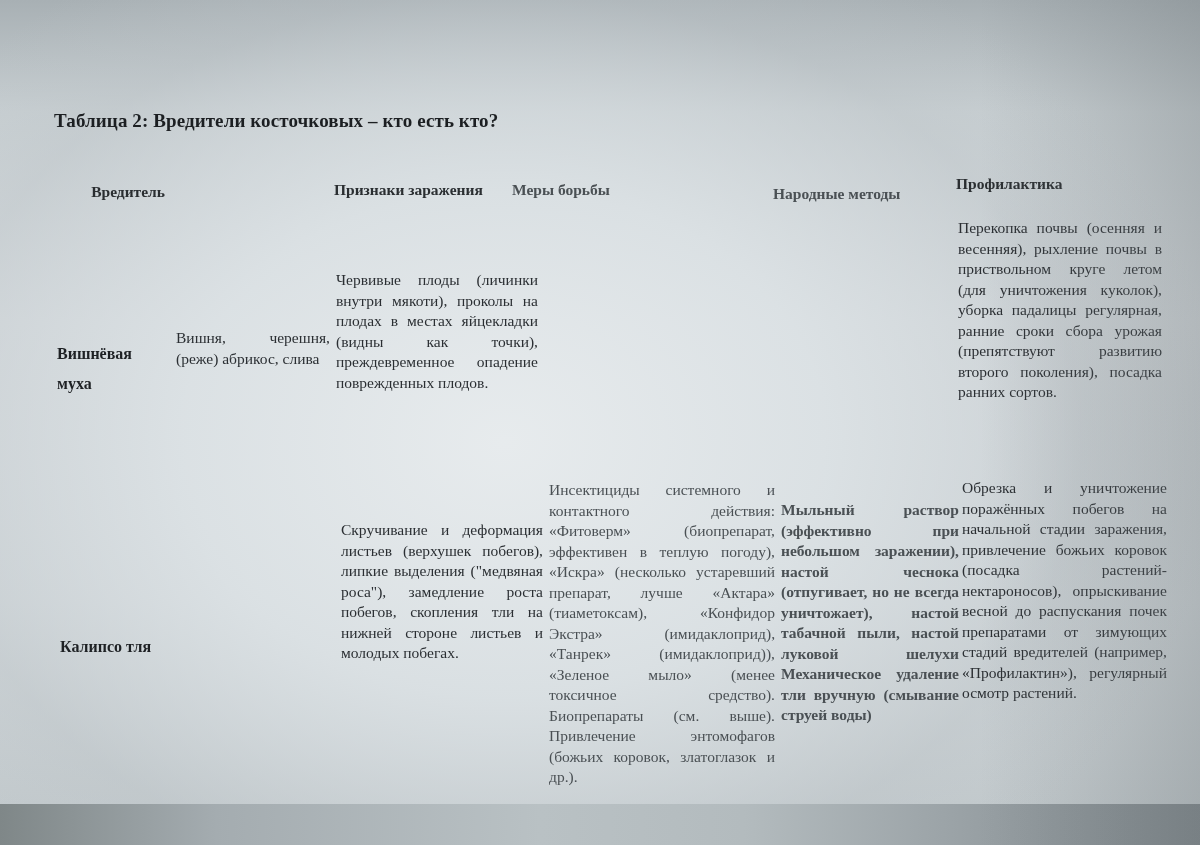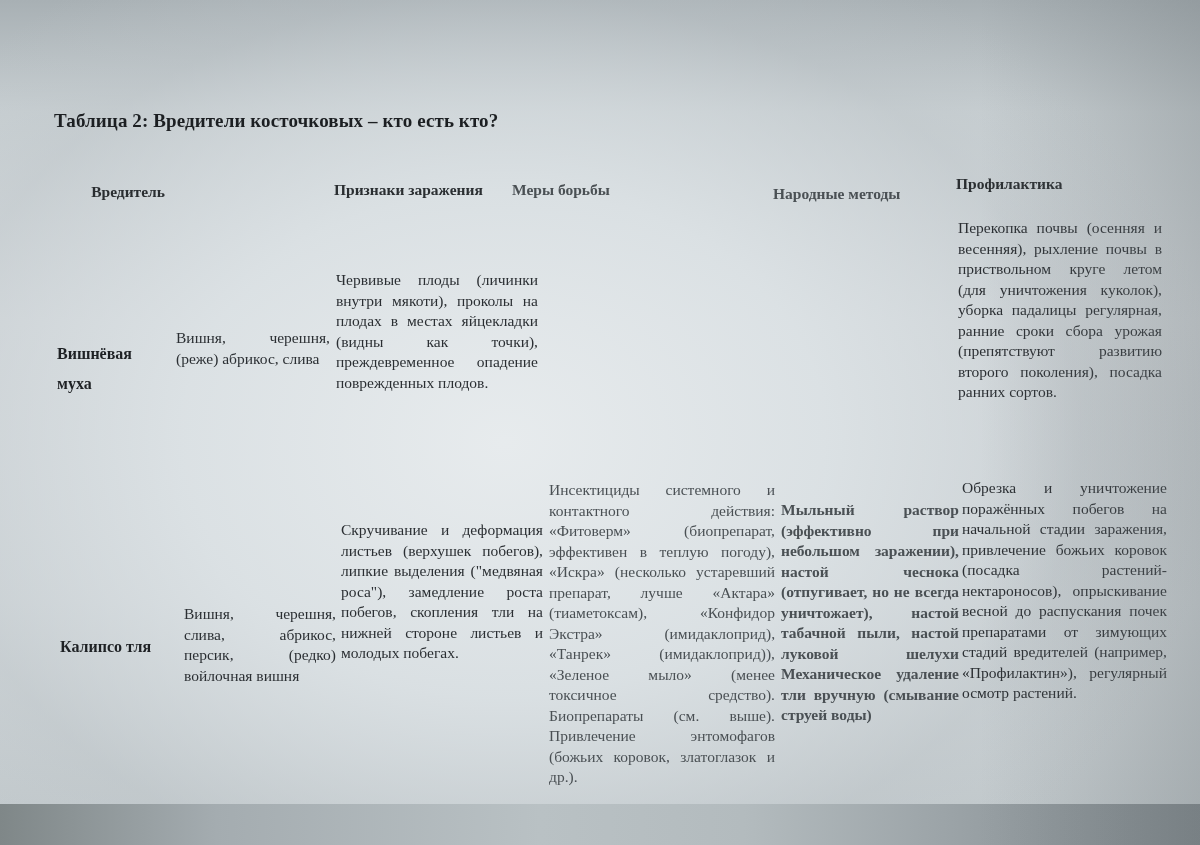--- a/index.html
+++ b/index.html
@@ -49,19 +49,18 @@
   <div class="hdr faded" style="left:512px;top:180px;width:220px;">Меры борьбы</div>
   <div class="hdr faded" style="left:773px;top:184px;width:180px;">Народные методы</div>
   <div class="hdr" style="left:956px;top:174px;width:180px;">Профилактика</div>
 
   <div class="rowlabel" style="left:57px;top:339px;width:105px;">Вишнёвая муха</div>
   <div class="cell" style="left:176px;top:328px;width:154px;">Вишня, черешня, (реже) абрикос, слива</div>
   <div class="cell" style="left:336px;top:270px;width:202px;">Червивые плоды (личинки внутри мякоти), проколы на плодах в местах яйцекладки (видны как точки), преждевременное опадение поврежденных плодов.</div>
   <div class="cell" style="left:958px;top:218px;width:204px;">Перекопка почвы (осенняя и весенняя), рыхление почвы в приствольном круге летом (для уничтожения куколок), уборка падалицы регулярная, ранние сроки сбора урожая (препятствуют развитию второго поколения), посадка ранних сортов.</div>
 
   <div class="rowlabel" style="left:60px;top:632px;width:105px;">Калипсо тля</div>
-  <div class="cell" style="left:184px;top:604px;width:152px;">Вишня, черешня, слива, абрикос, персик, (редко) войлочная вишня</div>
   <div class="cell" style="left:341px;top:520px;width:202px;">Скручивание и деформация листьев (верхушек побегов), липкие выделения ("медвяная роса"), замедление роста побегов, скопления тли на нижней стороне листьев и молодых побегах.</div>
   <div class="cell faded" style="left:549px;top:480px;width:226px;">Инсектициды системного и контактного действия: «Фитоверм» (биопрепарат, эффективен в теплую погоду), «Искра» (несколько устаревший препарат, лучше «Актара» (тиаметоксам), «Конфидор Экстра» (имидаклоприд), «Танрек» (имидаклоприд)), «Зеленое мыло» (менее токсичное средство). Биопрепараты (см. выше). Привлечение энтомофагов (божьих коровок, златоглазок и др.).</div>
   <div class="cell faded" style="left:781px;top:500px;width:178px;font-weight:bold;">Мыльный раствор (эффективно при небольшом заражении), настой чеснока (отпугивает, но не всегда уничтожает), настой табачной пыли, настой луковой шелухи Механическое удаление тли вручную (смывание струей воды)</div>
   <div class="cell" style="left:962px;top:478px;width:205px;">Обрезка и уничтожение поражённых побегов на начальной стадии заражения, привлечение божьих коровок (посадка растений-нектароносов), опрыскивание весной до распускания почек препаратами от зимующих стадий вредителей (например, «Профилактин»), регулярный осмотр растений.</div>
 
 </div>
 
 </body></html>

